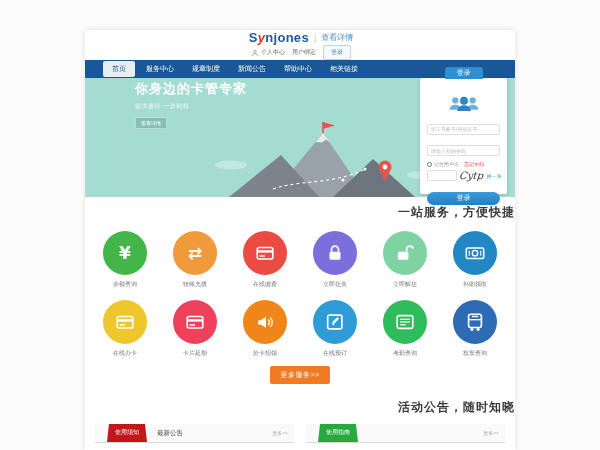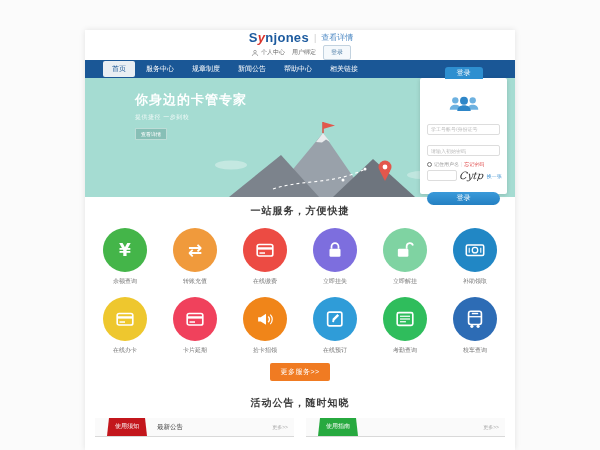--- a/index.html
+++ b/index.html
@@ -19,21 +19,21 @@
   .hdr-login-btn { font-size:6px; color:#41749f; border:1px solid #c2d2df; background:#f5f9fc; padding:2px 7px; border-radius:2px; cursor:pointer; }
   .person-ic { width:8px; height:8px; }
 
   
   .nav { height:18px; background:#1a5796; display:flex; align-items:center; padding-left:18px; }
   .nav-item { font-size:7px; color:#fff; padding:2px 9px; line-height:12px; cursor:pointer; white-space:nowrap; }
   .nav-item.active { background:#e9eef3; color:#1a5796; border-radius:2px; margin-right:2px; }
 
   
   .hero { position:relative; height:119px; background:#a5dcd2; overflow:visible; }
-  .hero-text { position:absolute; left:50px; top:13px; z-index:2; }
+  .hero-text { position:absolute; left:50px; top:2px; z-index:2; }
   .hero-title { font-size:13px; font-weight:bold; color:#fff; letter-spacing:1px; }
   .hero-sub { font-size:6px; color:rgba(255,255,255,.85); margin-top:4px; letter-spacing:.5px; }
   .hero-cta { display:inline-block; margin-top:6px; font-size:5px; color:#fff; background:rgba(30,90,80,.22); border:1px solid rgba(255,255,255,.45); padding:2px 5px; border-radius:1px; cursor:pointer; }
   .mountains { position:absolute; left:130px; bottom:0; z-index:1; }
 
   
   .login-card { position:absolute; left:335px; top:0px; width:87px; height:116px; background:#fff; box-shadow:0 1px 4px rgba(0,0,0,.15); z-index:5; padding:16px 7px 6px; border-radius:2px; }
   .login-tab { position:absolute; top:-11px; left:50%; transform:translateX(-50%); width:38px; height:12px; background:#2e8fd0; color:#fff; font-size:7px; text-align:center; line-height:12px; border-radius:3px 3px 0 0; cursor:pointer; }
   .group-ic { display:block; margin:0 auto 4px; }
   .login-input { width:100%; height:11px; border:1px solid #ddd; border-radius:2px; font-size:5px; padding:0 3px; color:#444; margin-bottom:4px; background:#fff; }
@@ -43,21 +43,21 @@
   .sep { color:#ddd; }
   .forgot { color:#e05050; cursor:pointer; }
   .captcha-row { display:flex; align-items:center; gap:3px; margin-bottom:5px; }
   .captcha-input { width:30px; height:11px; border:1px solid #ddd; border-radius:2px; font-size:5px; padding:0 2px; }
   .captcha-img { font-family:"DejaVu Serif",serif; font-style:italic; font-size:10px; color:#333; transform:skewX(-8deg); line-height:11px; cursor:pointer; }
   .captcha-change { font-size:5px; color:#3a8fd0; cursor:pointer; white-space:nowrap; }
   .login-submit { width:100%; height:13px; border:none; border-radius:7px; background:linear-gradient(#3a9ada,#2480c2); color:#fff; font-size:7px; cursor:pointer; }
 
   
   .services { padding-top:7px; background:#fff; }
-  .sec-title { text-align:center; font-size:10px; font-weight:bold; color:#3a3a3a; letter-spacing:1px; }
+  .sec-title { text-align:right; font-size:12px; font-weight:bold; color:#3a3a3a; letter-spacing:1px; }
   .svc-grid { display:flex; flex-wrap:wrap; justify-content:center; column-gap:24px; row-gap:11px; margin-top:10px; }
   .svc-item { width:46px; display:flex; flex-direction:column; align-items:center; cursor:pointer; }
   .svc-circle { width:44px; height:44px; border-radius:50%; display:flex; align-items:center; justify-content:center; }
   .svc-circle svg { width:22px; height:22px; }
   .glyph { color:#fff; font-size:17px; font-weight:bold; font-family:"DejaVu Sans",sans-serif; line-height:1; }
   .svc-label { margin-top:5px; font-size:6px; color:#777; white-space:nowrap; }
   .more-wrap { display:flex; justify-content:center; margin-top:8px; }
   .more-btn { background:#f07b22; color:#fff; font-size:7px; padding:4px 10px; border:none; border-radius:2px; cursor:pointer; letter-spacing:.5px; }
 
   

